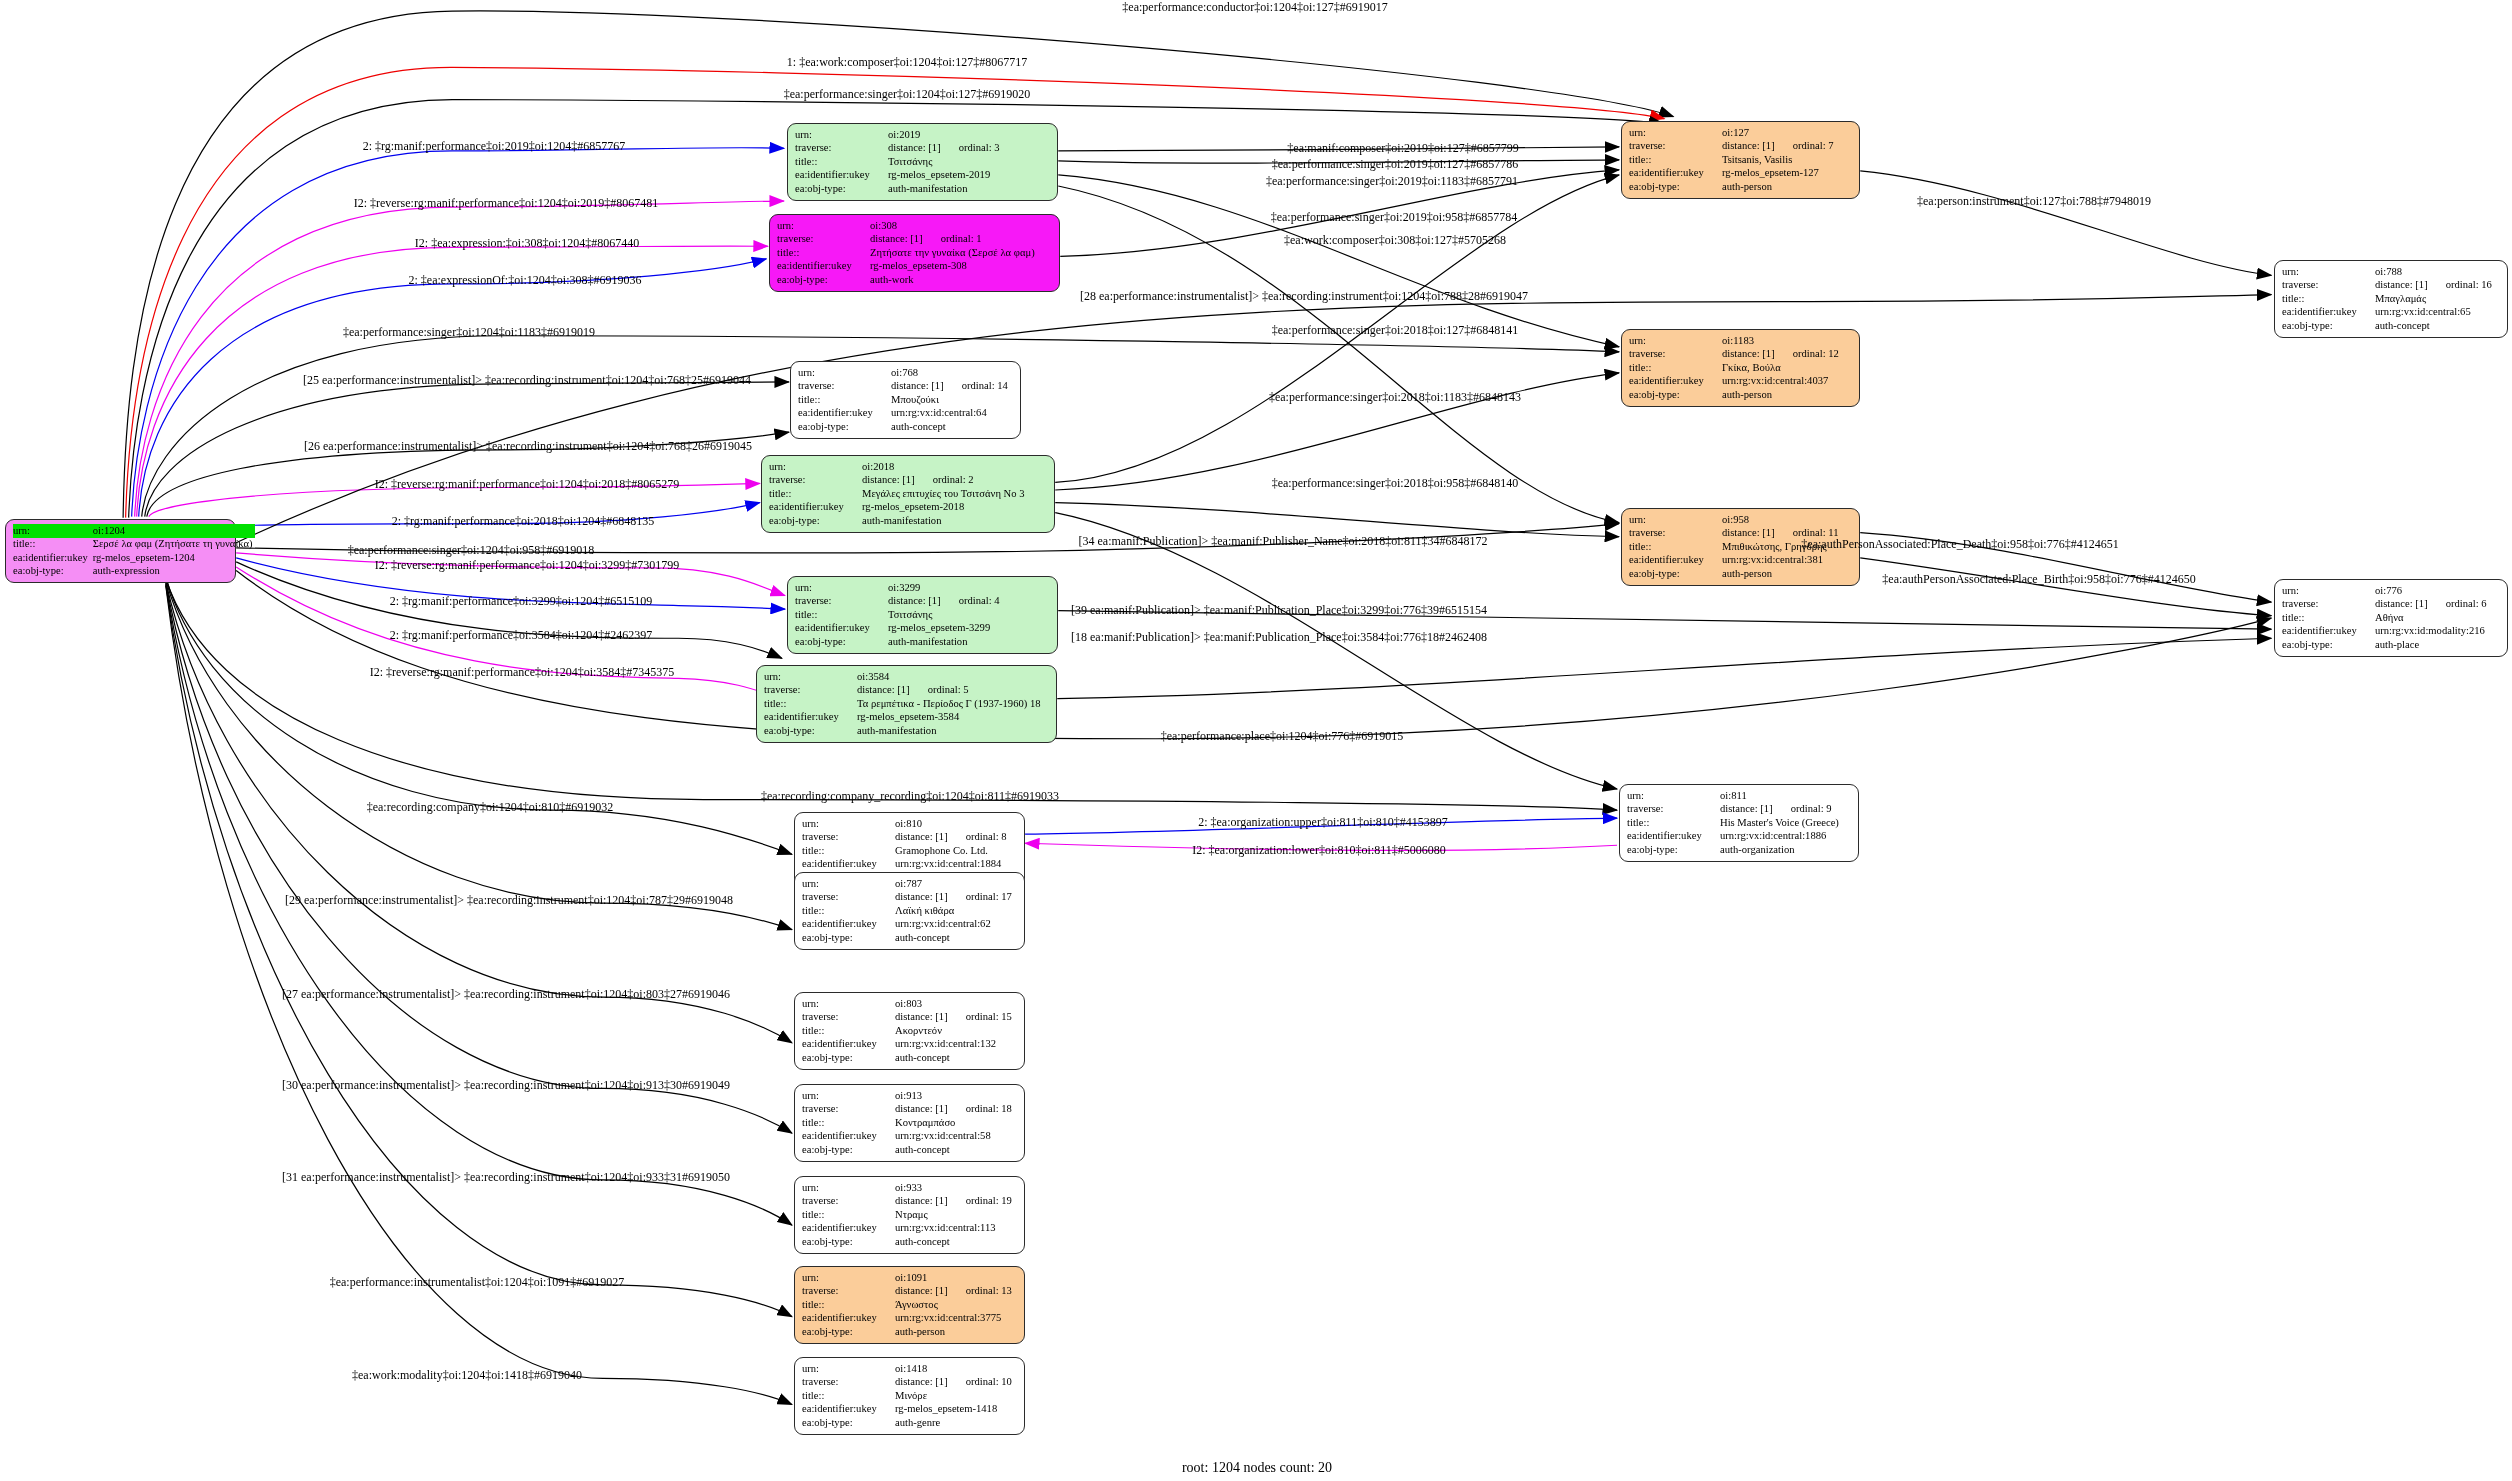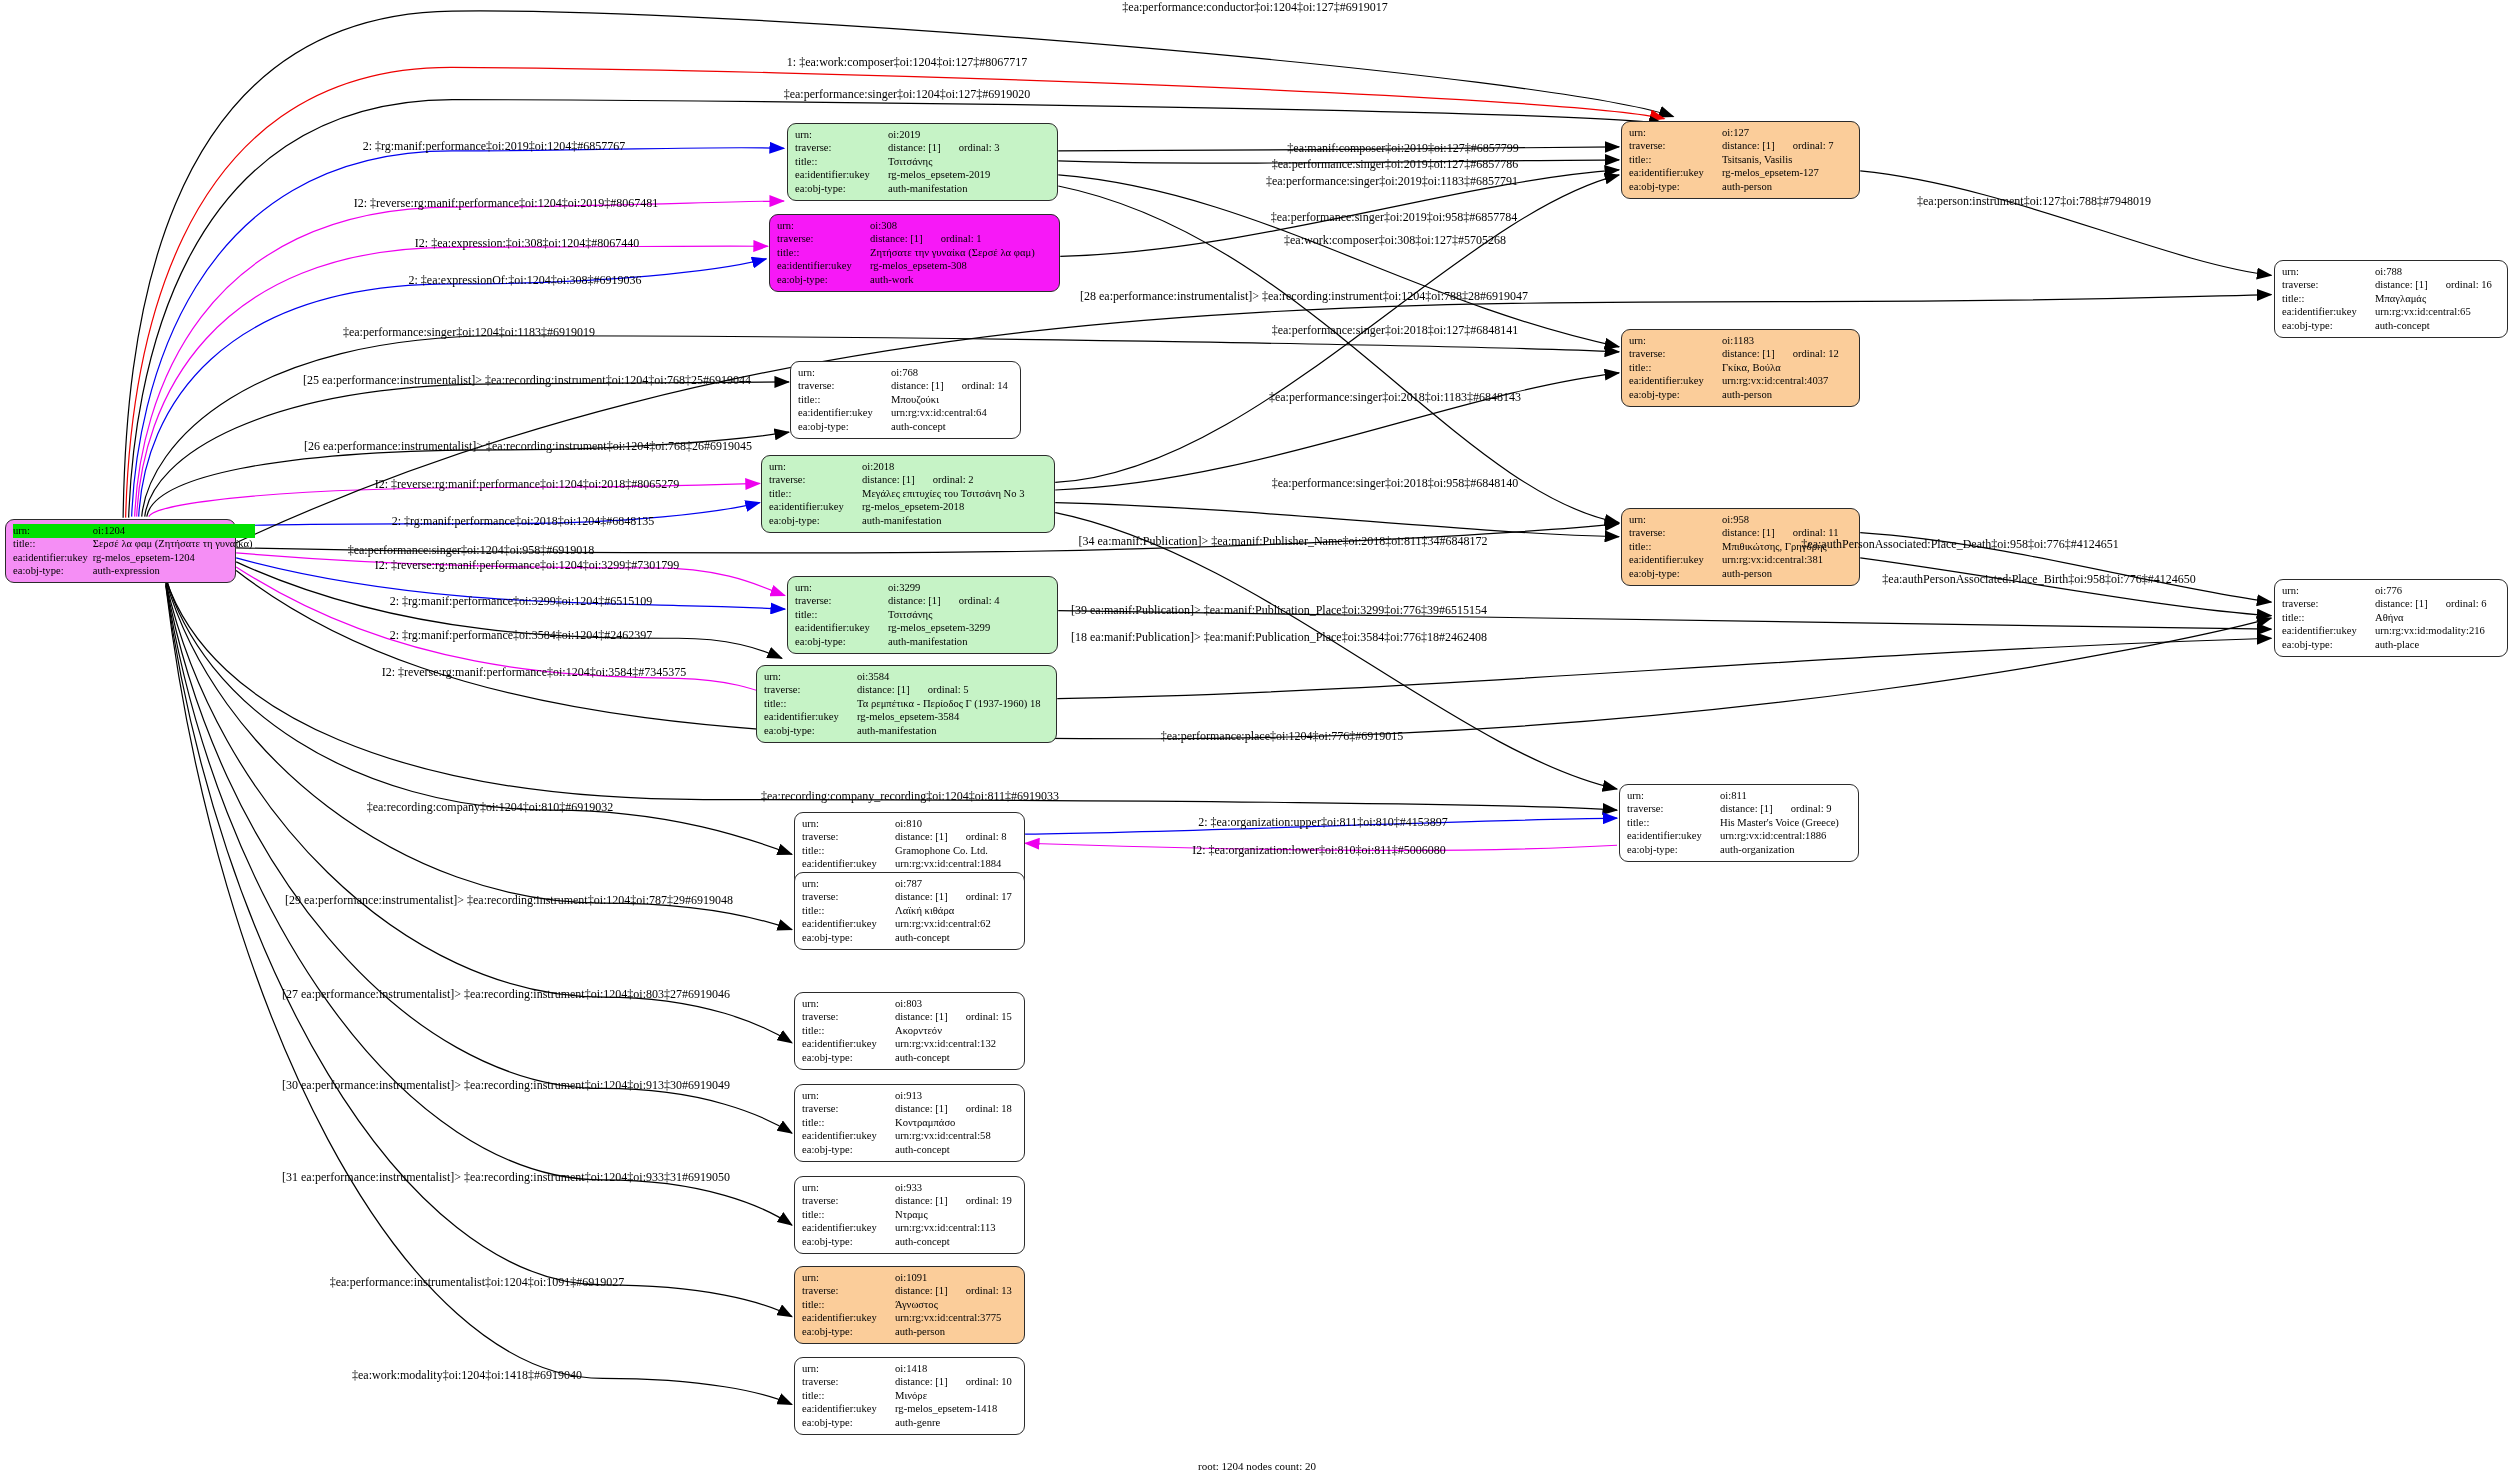--- a/index.html
+++ b/index.html
@@ -14,21 +14,21 @@
   .v{padding-right:2px !important;}
   .v .ord{padding-left:18px;}
   .nd-green{background:#c6f3c6;}
   .nd-orange{background:#fbcd9a;}
   .nd-magenta{background:#f718f7;}
   .nd-white{background:#ffffff;}
   .nd-root{background:#f58ef5;}
   .nd-root .urnrow .k,.nd-root .urnrow .v{background:#00e000;}
   .elabel{position:absolute;font-size:12px;color:#000;white-space:nowrap;
           transform:translate(-50%,-50%);}
-  .footer{position:absolute;font-size:11px;color:#000;white-space:nowrap;transform:translateX(-50%);}
+  .footer{position:absolute;font-size:14px;color:#000;white-space:nowrap;transform:translateX(-50%);}
 </style>
 </head>
 <body>
 
 <div id="canvas">
   <svg class="edges" xmlns="http://www.w3.org/2000/svg" viewBox="0 0 5003 2949" width="2514" height="1482">
     <defs>
       <marker id="ah-black" markerWidth="13" markerHeight="10" refX="12" refY="5" orient="auto">
         <path d="M0,0 L13,5 L0,10 z" fill="#000000"></path>
       </marker>
@@ -632,21 +632,21 @@
       <div class="elabel" style="left: 523px; top: 521px; color: rgb(0, 0, 0);">2: ‡rg:manif:performance‡oi:2018‡oi:1204‡#6848135</div>
       <div class="elabel" style="left: 471px; top: 550px; color: rgb(0, 0, 0);">‡ea:performance:singer‡oi:1204‡oi:958‡#6919018</div>
       <div class="elabel" style="left: 1283px; top: 541px; color: rgb(0, 0, 0);">[34 ea:manif:Publication]&gt; ‡ea:manif:Publisher_Name‡oi:2018‡oi:811‡34#6848172</div>
       <div class="elabel" style="left: 1960px; top: 544px; color: rgb(0, 0, 0);">‡ea:authPersonAssociated:Place_Death‡oi:958‡oi:776‡#4124651</div>
       <div class="elabel" style="left: 527px; top: 565px; color: rgb(0, 0, 0);">I2: ‡reverse:rg:manif:performance‡oi:1204‡oi:3299‡#7301799</div>
       <div class="elabel" style="left: 2039px; top: 579px; color: rgb(0, 0, 0);">‡ea:authPersonAssociated:Place_Birth‡oi:958‡oi:776‡#4124650</div>
       <div class="elabel" style="left: 521px; top: 601px; color: rgb(0, 0, 0);">2: ‡rg:manif:performance‡oi:3299‡oi:1204‡#6515109</div>
       <div class="elabel" style="left: 1279px; top: 610px; color: rgb(0, 0, 0);">[39 ea:manif:Publication]&gt; ‡ea:manif:Publication_Place‡oi:3299‡oi:776‡39#6515154</div>
       <div class="elabel" style="left: 521px; top: 635px; color: rgb(0, 0, 0);">2: ‡rg:manif:performance‡oi:3584‡oi:1204‡#2462397</div>
       <div class="elabel" style="left: 1279px; top: 637px; color: rgb(0, 0, 0);">[18 ea:manif:Publication]&gt; ‡ea:manif:Publication_Place‡oi:3584‡oi:776‡18#2462408</div>
-      <div class="elabel" style="left: 534px; top: 672px; color: rgb(0, 0, 0);">I2: ‡reverse:rg:manif:performance‡oi:1204‡oi:3584‡#7345375</div>
+      <div class="elabel" style="left: 522px; top: 672px; color: rgb(0, 0, 0);">I2: ‡reverse:rg:manif:performance‡oi:1204‡oi:3584‡#7345375</div>
       <div class="elabel" style="left: 1282px; top: 736px; color: rgb(0, 0, 0);">‡ea:performance:place‡oi:1204‡oi:776‡#6919015</div>
       <div class="elabel" style="left: 490px; top: 807px; color: rgb(0, 0, 0);">‡ea:recording:company‡oi:1204‡oi:810‡#6919032</div>
       <div class="elabel" style="left: 910px; top: 796px; color: rgb(0, 0, 0);">‡ea:recording:company_recording‡oi:1204‡oi:811‡#6919033</div>
       <div class="elabel" style="left: 1323px; top: 822px; color: rgb(0, 0, 0);">2: ‡ea:organization:upper‡oi:811‡oi:810‡#4153897</div>
       <div class="elabel" style="left: 1319px; top: 850px; color: rgb(0, 0, 0);">I2: ‡ea:organization:lower‡oi:810‡oi:811‡#5006080</div>
       <div class="elabel" style="left: 509px; top: 900px; color: rgb(0, 0, 0);">[29 ea:performance:instrumentalist]&gt; ‡ea:recording:instrument‡oi:1204‡oi:787‡29#6919048</div>
       <div class="elabel" style="left: 506px; top: 994px; color: rgb(0, 0, 0);">[27 ea:performance:instrumentalist]&gt; ‡ea:recording:instrument‡oi:1204‡oi:803‡27#6919046</div>
       <div class="elabel" style="left: 506px; top: 1085px; color: rgb(0, 0, 0);">[30 ea:performance:instrumentalist]&gt; ‡ea:recording:instrument‡oi:1204‡oi:913‡30#6919049</div>
       <div class="elabel" style="left: 506px; top: 1177px; color: rgb(0, 0, 0);">[31 ea:performance:instrumentalist]&gt; ‡ea:recording:instrument‡oi:1204‡oi:933‡31#6919050</div>
       <div class="elabel" style="left: 477px; top: 1282px; color: rgb(0, 0, 0);">‡ea:performance:instrumentalist‡oi:1204‡oi:1091‡#6919027</div>

